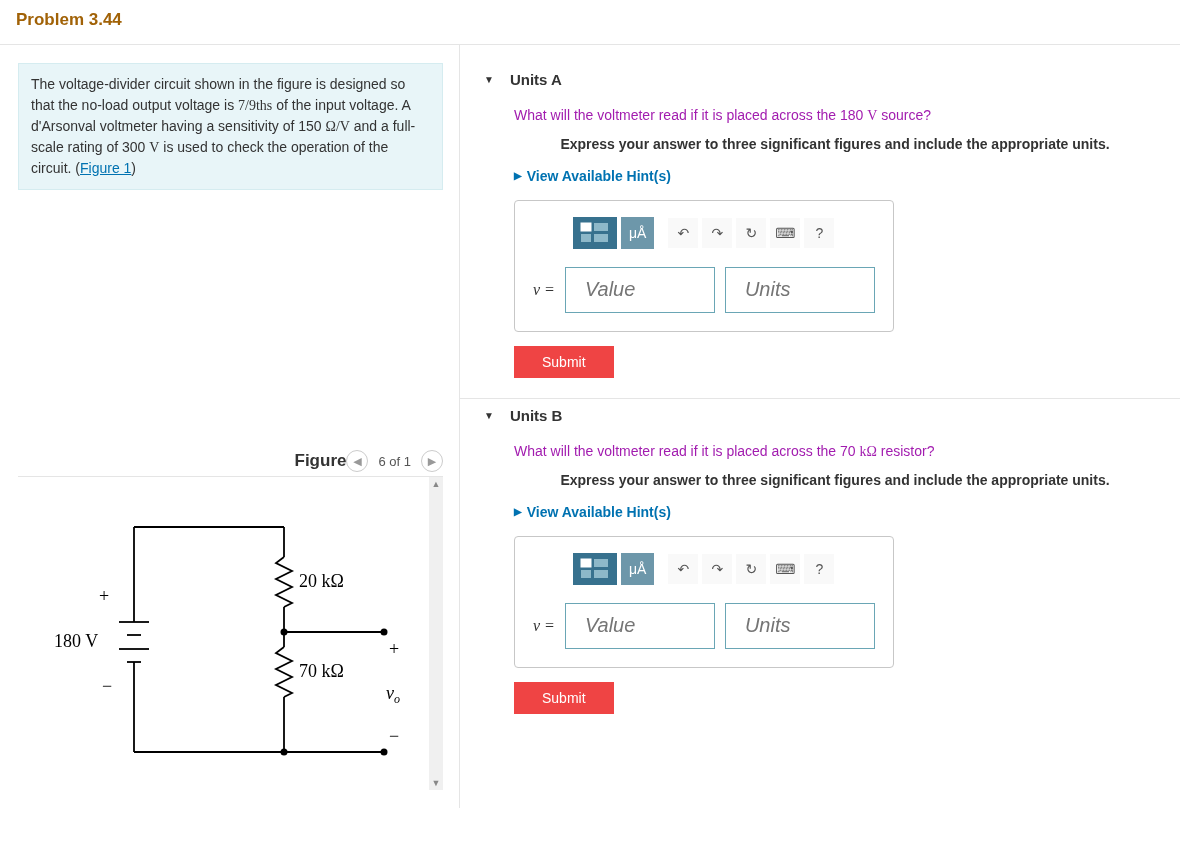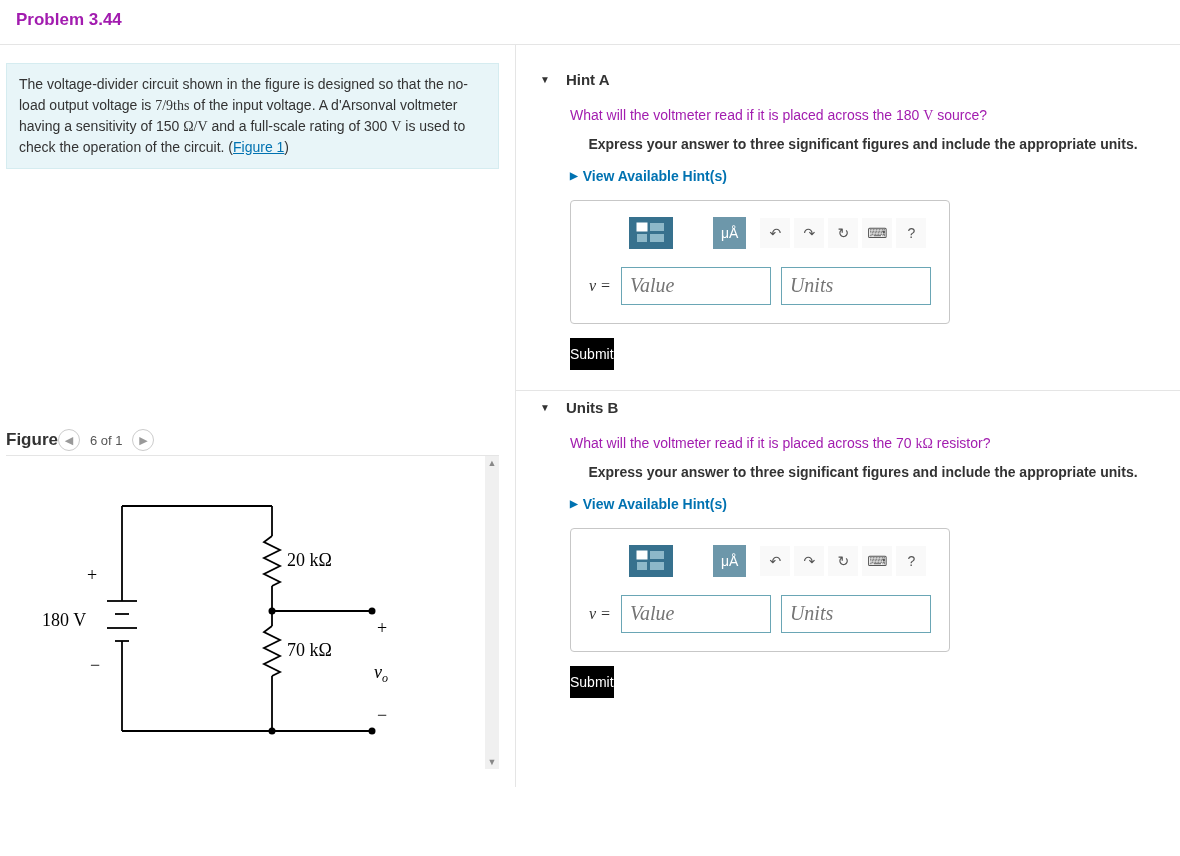--- a/index.html
+++ b/index.html
@@ -9,51 +9,51 @@
     color: #333;
     background: #fff;
   }
   .page-header {
     padding: 10px 16px 14px;
     border-bottom: 1px solid #e5e5e5;
   }
   .page-header h1 {
     font-size: 17px;
     font-weight: bold;
-    color: #a21caf;
+    color: #a16207;
   }
   .main {
     display: flex;
   }
   .left-col {
-    width: 516px;
+    width: 460px;
     flex-shrink: 0;
     border-right: 1px solid #e5e5e5;
-    padding: 18px 16px 18px 6px;
+    padding: 18px 16px 18px 18px;
   }
   .right-col {
     flex: 1;
     padding: 18px 0 18px 0;
   }
   .problem-text {
     background: #e8f5f8;
     border: 1px solid #d5ecf0;
     padding: 10px 12px;
     color: #333;
     line-height: 1.5;
     font-size: 14px;
     margin-bottom: 20px;
   }
   .problem-text .math { font-family: "Times New Roman", serif; }
   .problem-text a { color: #0072b1; text-decoration: underline; }
   .figure-section { margin-top: 260px; }
   .figure-header {
     display: flex;
     align-items: center;
-    justify-content: flex-start;
+    justify-content: flex-end;
     padding-bottom: 4px;
   }
   .figure-header h2 { font-size: 17px; font-weight: bold; }
   .pager { display: flex; align-items: center; gap: 10px; color: #555; font-size: 13px; }
   .pager-btn {
     width: 22px; height: 22px; border: 1px solid #ccc; border-radius: 50%;
     display: inline-flex; align-items: center; justify-content: center;
     color: #999; font-size: 11px; background: #fff;
   }
   .figure-box {
@@ -90,35 +90,35 @@
   .tool-btn {
     height: 30px; min-width:30px; display:inline-flex;align-items:center;justify-content:center;
     background:#f9f9f9; color:#555; font-size:14px;
   }
   .tool-templates {
     width: 44px; height: 32px; background:#37718e; display:inline-flex;align-items:center;justify-content:center;
   }
   .templates-svg { width: 30px; height: 22px; }
   .tool-units {
     height:32px; padding:5px 8px; background:#6d97aa; color:#fff; font-size:14px;
-    display:inline-flex;align-items:center;justify-content:center;margin-left:36px;
+    display:inline-flex;align-items:center;justify-content:center;
   }
   .tool-gap { width: 6px; }
   .input-row {
     display:flex; align-items:center; gap:10px; margin-top:18px; margin-bottom:2px;
   }
   .lhs { font-family:"Times New Roman", serif; font-style: italic; font-size: 16px; }
   .value-input, .units-input {
-    height: 38px; border: 1px solid #6aa6b5; font-family:Liberation Serif, serif;
-    font-style: italic; font-size: 20px; color:#9aa; padding: 0 8px; outline:none;
+    height: 46px; border: 1px solid #6aa6b5; font-family:Liberation Sans, sans-serif;
+    font-style: italic; font-size: 20px; color:#9aa; padding: 0 19px; outline:none;
   }
   .value-input { width: 150px; }
   .units-input { width: 150px; }
   .submit-btn {
-    background:#000000; color:#fff; border:none; padding: 8px 0;
+    background:#ef4444; color:#fff; border:none; padding: 8px 28px;
     font-size: 14px; margin-top: 14px; cursor:pointer;
   }
 </style>
 </head>
 <body>
 
 <div class="page-header">
   <h1>Problem 3.44</h1>
 </div>
 
@@ -185,21 +185,21 @@
         </div>
       </div>
     </div>
   </div>
 
   <div class="right-col">
 
     <div class="part-block">
       <div class="part-header">
         <span class="caret">▼</span>
-        <span class="part-title">Hint A</span>
+        <span class="part-title">Units A</span>
       </div>
       <div class="part-body">
         <div class="question">What will the voltmeter read if it is placed across the 180 <span class="math">V</span> source?</div>
         <div class="instruction">Express your answer to three significant figures and include the appropriate units.</div>
         <div class="hints-link">
           <span class="tri">▶</span>
           <span>View Available Hint(s)</span>
         </div>
         <div class="answer-box">
           <div class="toolbar">

